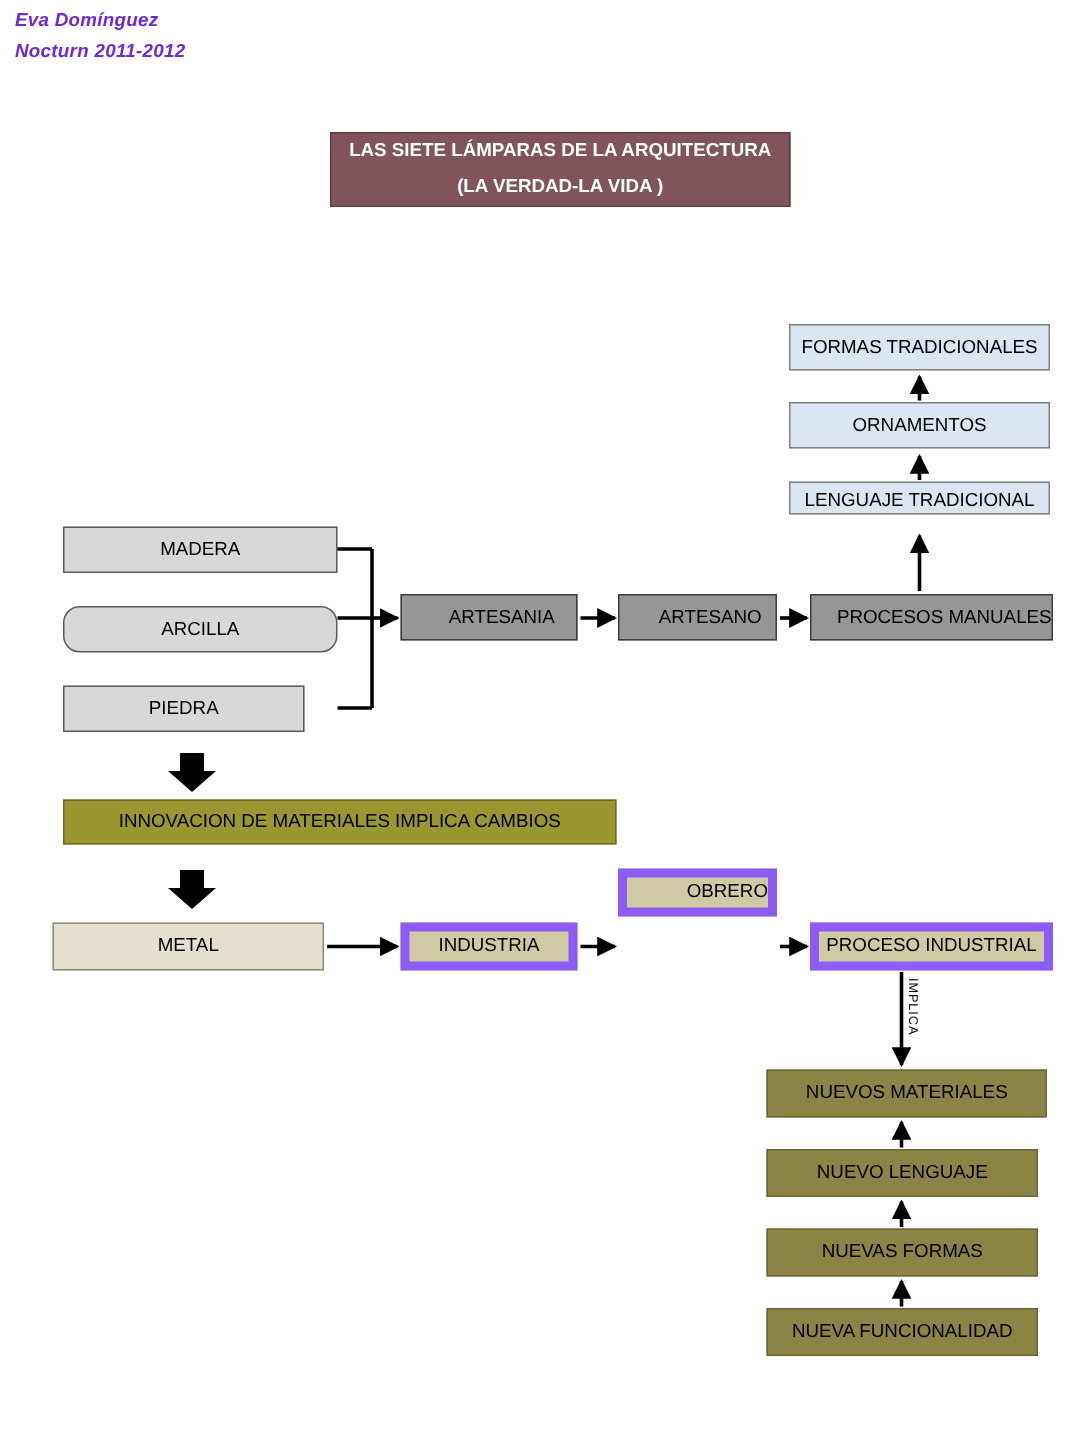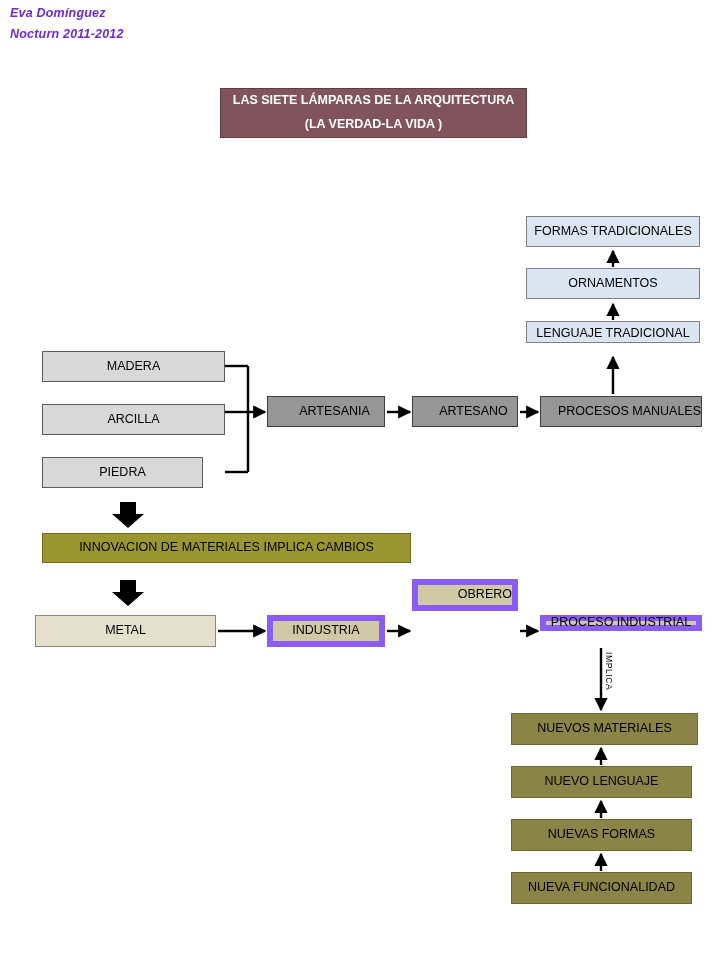--- a/index.html
+++ b/index.html
@@ -114,21 +114,21 @@
   <div class="box box-blue" style="left:526px; top:268px; width:174px; height:31px;">
     <span>ORNAMENTOS</span>
   </div>
   <div class="box box-blue" style="left:526px; top:321px; width:174px; height:22px;align-items:flex-end;">
     <span>LENGUAJE TRADICIONAL</span>
   </div>
 
   <div class="box box-gray-light" style="left:42px; top:351px; width:183px; height:31px;">
     <span>MADERA</span>
   </div>
-  <div class="box box-gray-light" style="left:42px; top:404px; width:183px; height:31px;">
+  <div class="box box-gray-light" style="left:42px; top:404px; width:183px; height:31px;border-radius:11px;">
     <span>ARCILLA</span>
   </div>
   <div class="box box-gray-light" style="left:42px; top:457px; width:161px; height:31px;">
     <span>PIEDRA</span>
   </div>
 
   <div class="box box-gray-mid" style="left:267px; top:396px; width:118px; height:31px;">
     <span>ARTESANIA</span>
   </div>
   <div class="box box-gray-mid" style="left:412px; top:396px; width:106px; height:31px;">
@@ -144,21 +144,21 @@
 
   <div class="box box-tan-light" style="left:35px; top:615px; width:181px; height:32px;">
     <span>METAL</span>
   </div>
   <div class="box box-tan" style="left:267px; top:615px; width:118px; height:32px;">
     <span>INDUSTRIA</span>
   </div>
   <div class="box box-tan" style="left:412px; top:579px; width:106px; height:32px;justify-content:flex-end;">
     <span>OBRERO</span>
   </div>
-  <div class="box box-tan" style="left:540px; top:615px; width:162px; height:16px;">
+  <div class="box box-tan" style="left:540px; top:615px; width:162px; height:32px;">
     <span>PROCESO INDUSTRIAL</span>
   </div>
 
   <div class="vlabel" style="left:604px; top:652px;">IMPLICA</div>
 
   <div class="box box-olive-dark" style="left:511px; top:713px; width:187px; height:32px;">
     <span>NUEVOS MATERIALES</span>
   </div>
   <div class="box box-olive-dark" style="left:511px; top:766px; width:181px; height:32px;">
     <span>NUEVO LENGUAJE</span>

